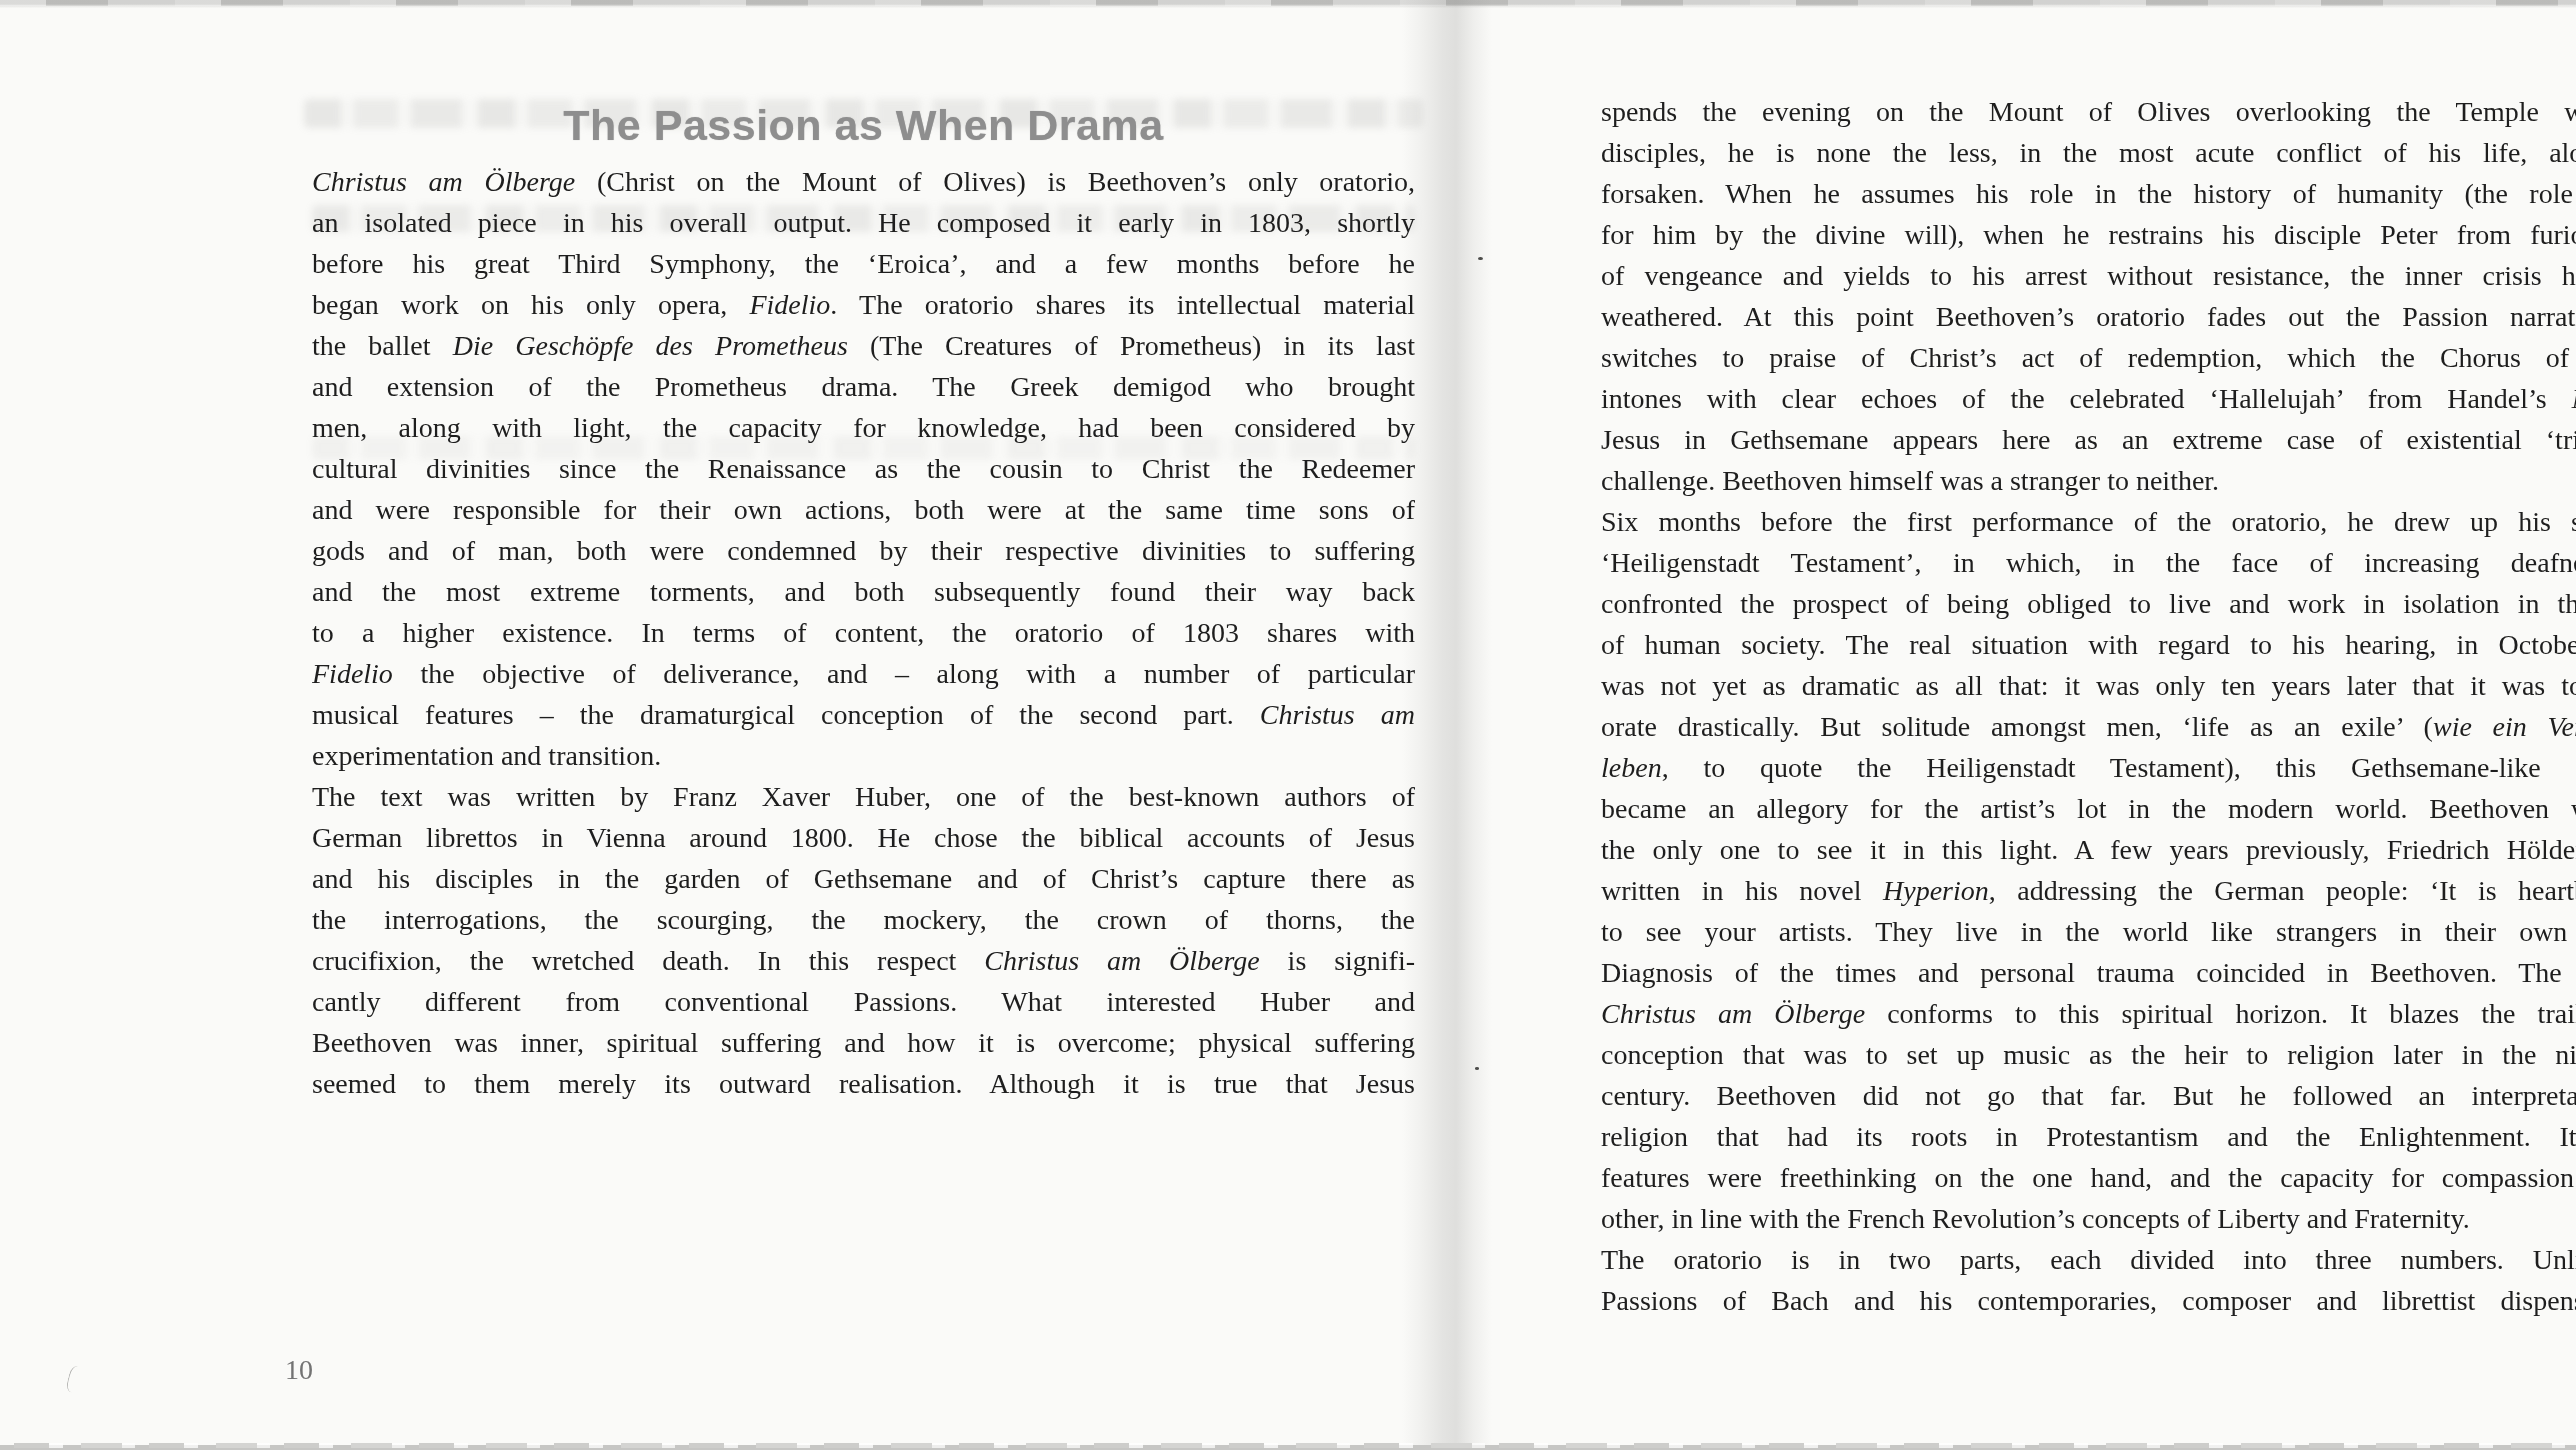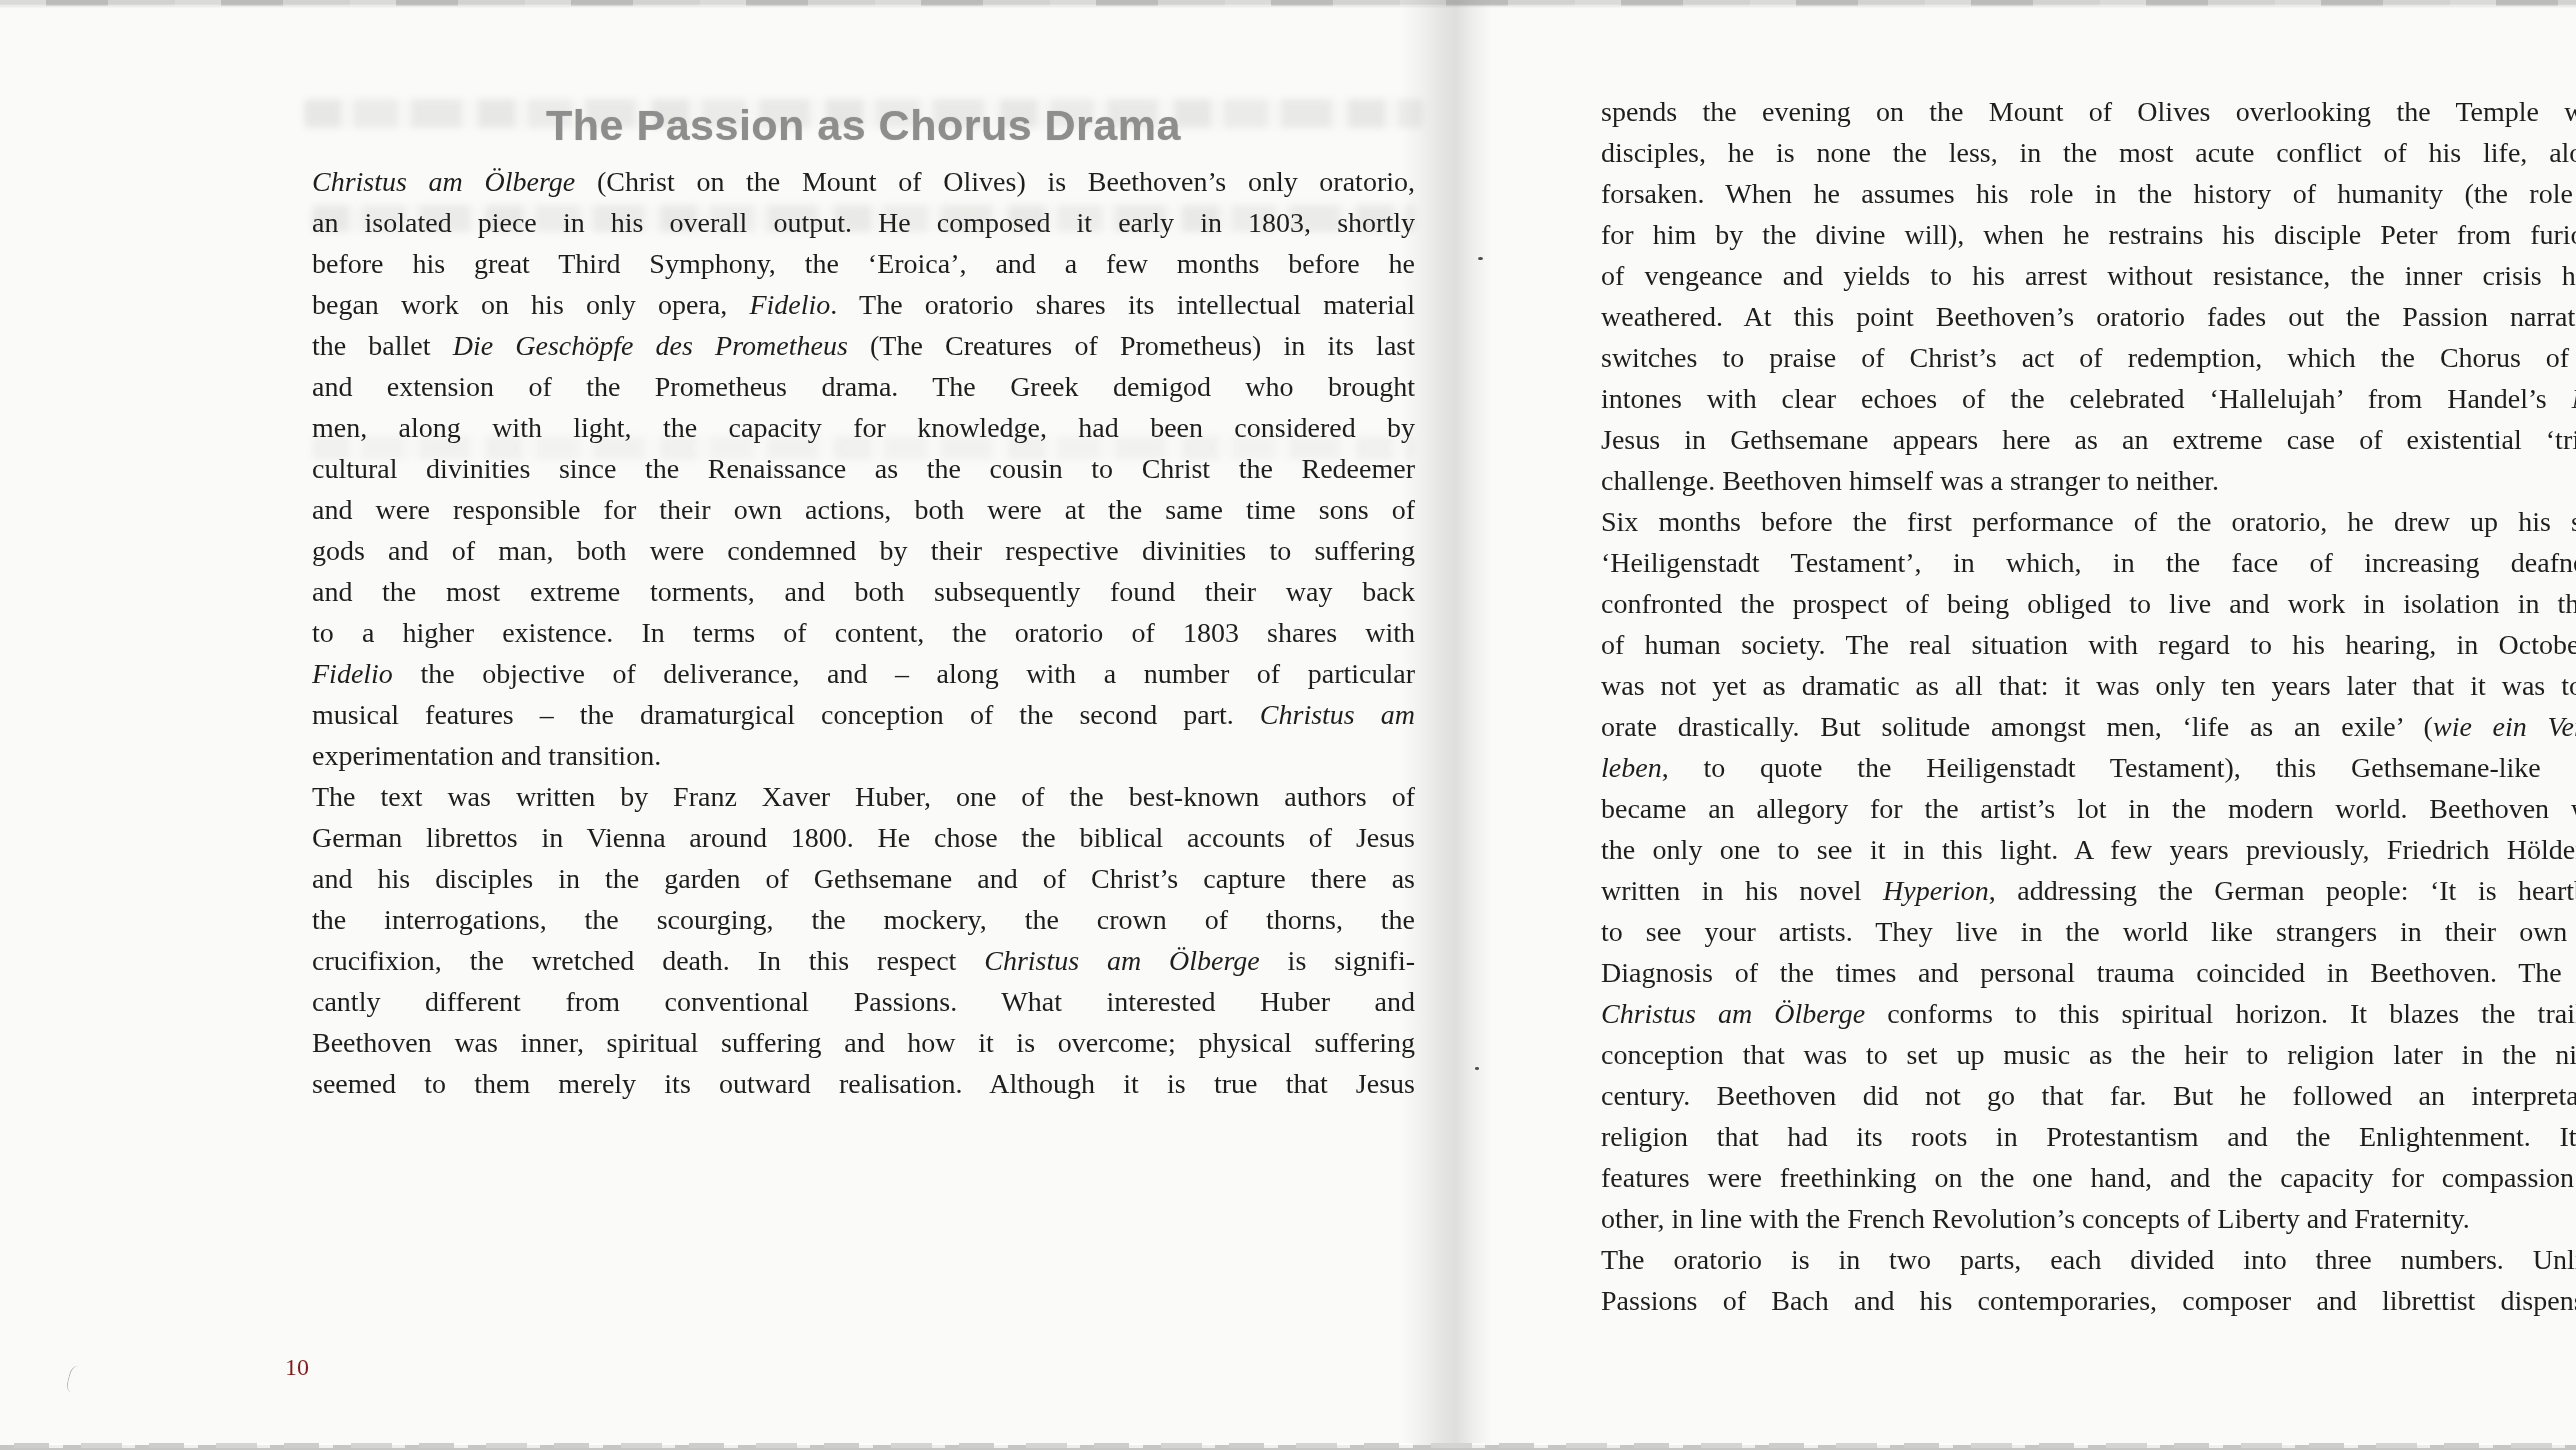--- a/index.html
+++ b/index.html
@@ -90,43 +90,43 @@
     overflow: hidden;
     color: #1e1e1e;
     text-align: justify;
     text-align-last: justify;
   }
   .line.endpara { text-align-last: left; }
   .line i { font-style: italic; }
 
   .page-number {
     position: absolute;
-    font-size: 24px;
-    color: #7f1d1d;
+    font-size: 28px;
+    color: #737373;
   }
   .page-number.pn-left  { left: -27px; top: 1354px; }
 </style>
 </head>
 <body>
 
 <div class="spread">
 
   <div class="top-edge"></div>
   <div class="top-edge-texture"></div>
   <div class="gutter"></div>
   <div class="speck s1"></div>
   <div class="speck s2"></div>
   <div class="pen-mark-corner"></div>
 
   <div class="page left">
     <div class="bleed a"></div>
     <div class="bleed b"></div>
     <div class="bleed c"></div>
 
-    <h1 class="title">The Passion as Chorus Drama</h1>
+    <h1 class="title">The Passion as When Drama</h1>
 
     <div class="body-text">
       <div class="para">
           <div class="line" style=""><i>Christus am Ölberge</i> (Christ on the Mount of Olives) is Beethoven’s only oratorio,</div>
           <div class="line" style="">an isolated piece in his overall output. He composed it early in 1803, shortly</div>
           <div class="line" style="">before his great Third Symphony, the ‘Eroica’, and a few months before he</div>
           <div class="line" style="">began work on his only opera, <i>Fidelio</i>. The oratorio shares its intellectual material</div>
           <div class="line" style="">the ballet <i>Die Geschöpfe des Prometheus</i> (The Creatures of Prometheus) in its last</div>
           <div class="line" style="">and extension of the Prometheus drama. The Greek demigod who brought</div>
           <div class="line" style="">men, along with light, the capacity for knowledge, had been considered by</div>

